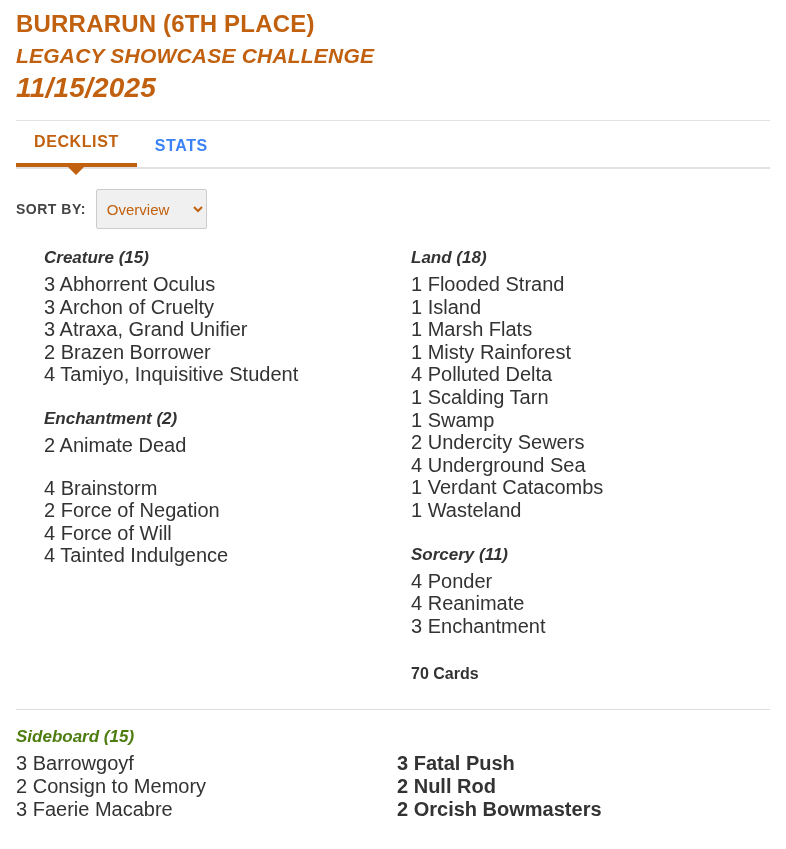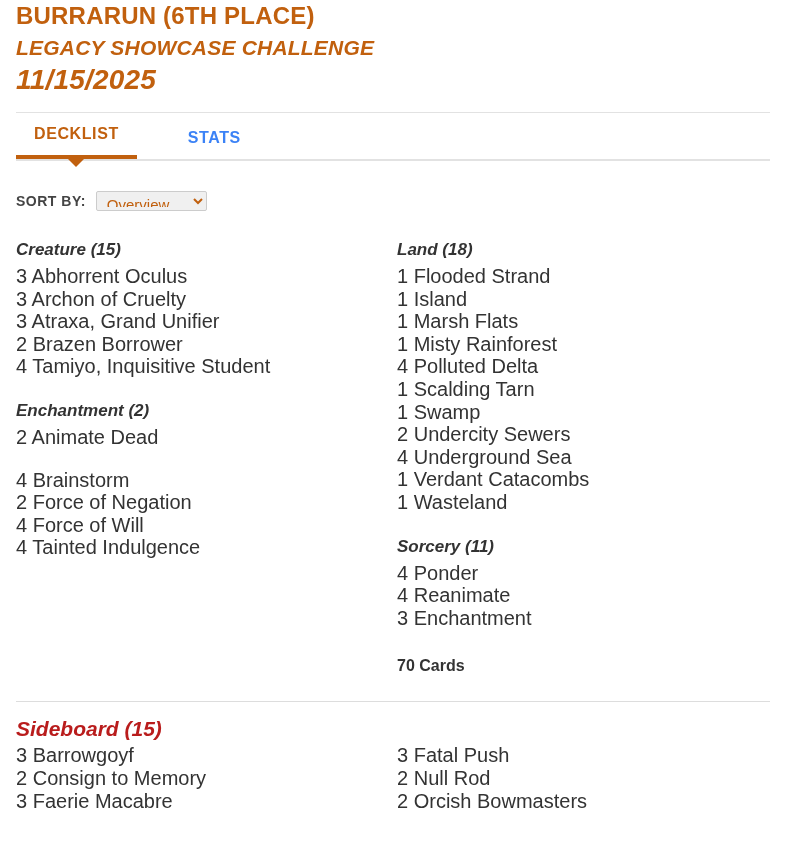--- a/index.html
+++ b/index.html
@@ -14,21 +14,21 @@
     overflow: hidden;
   }
   .page {
     width: 786px;
     height: 849px;
     position: relative;
     padding: 0 16px;
   }
   
   .header {
-    padding-top: 0;
+    padding-top: 8px;
   }
   .header .line {
     color: #c1600e;
     font-weight: bold;
     letter-spacing: 0.2px;
   }
   .header .title {
     font-size: 24px;
     line-height: 32px;
     font-style: normal;
@@ -47,21 +47,20 @@
     margin-top: 16px;
     border-top: 1px solid #e2e2e2;
   }
   
   .tabs {
     display: flex;
     align-items: flex-end;
     border-bottom: 2px solid #e2e2e2;
     height: 48px;
     position: relative;
-    gap: 33px;
   }
   .tab {
     font-size: 16px;
     font-weight: bold;
     letter-spacing: 0.6px;
     padding: 10px 18px 12px 18px;
     color: #3b82f6;
     cursor: pointer;
     position: relative;
     background: none;
@@ -99,28 +98,28 @@
     margin-right: 10px;
   }
   .sort-select {
     font-family: "Liberation Sans", sans-serif;
     font-size: 15px;
     color: #c1600e;
     background: #f0f0f0;
     border: 1px solid #cccccc;
     border-radius: 2px;
     padding: 3px 4px 3px 6px;
-    height: 20px;
+    height: 40px;
     cursor: pointer;
-    text-decoration: underline;
   }
   
   .columns {
     display: flex;
     margin-top: 22px;
+    margin-left: 28px;
   }
   .col {
     width: 50%;
     padding-right: 12px;
   }
   .col.right {
     padding-left: 4px;
   }
   .section {
     margin-bottom: 20px;
@@ -149,26 +148,26 @@
   
   .sb-rule {
     border-top: 1px solid #dddddd;
     margin-top: 26px;
   }
   .sideboard {
     margin-top: 14px;
     display: flex;
   }
   .sb-col { width: 50%; padding-right: 12px; }
-  .sb-col.right { padding-left: 4px; }
+  .sb-col.right { padding-left: 4px; font-weight: bold; }
   .sb-title {
-    font-size: 21px;
-    font-style: italic;
-    font-weight: bold;
-    color: #b91c1c;
+    font-size: 17px;
+    font-style: italic;
+    font-weight: bold;
+    color: #4d7c0f;
     margin-bottom: 3px;
     line-height: 25px;
   }
   .sb-spacer { height: 28px; }
 </style>
 </head>
 <body>
 
 <div class="page">
 

